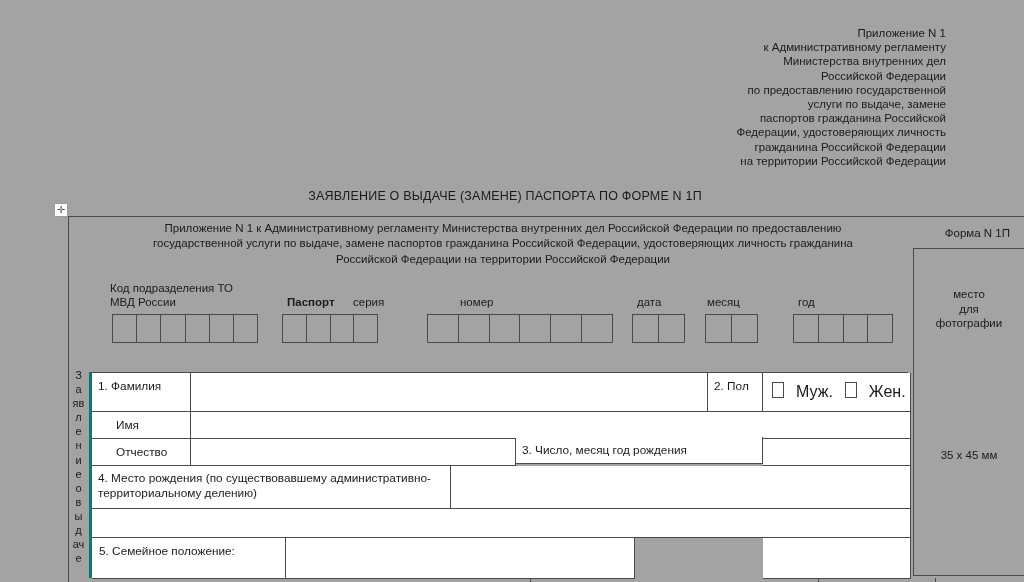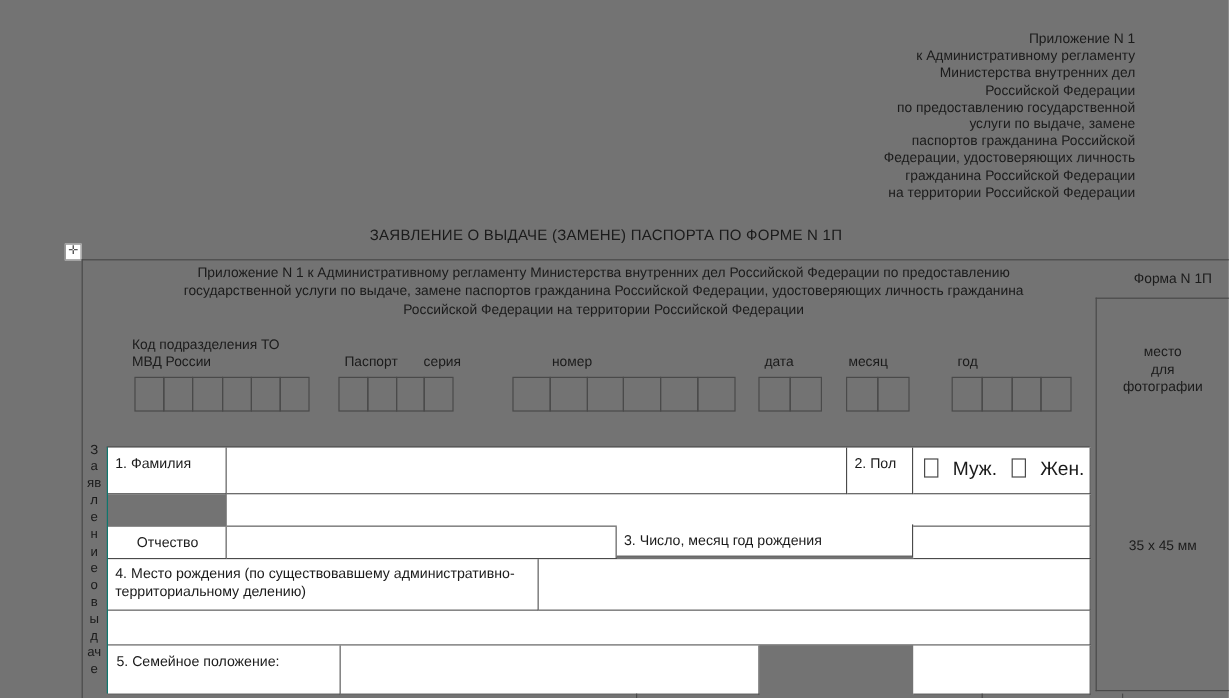--- a/index.html
+++ b/index.html
@@ -2,21 +2,21 @@
 <html><head>
 <meta charset="utf-8">
 <style>
   * { margin:0; padding:0; box-sizing:border-box; }
   html,body { background:#fff; }
   body {
     font-family:"Liberation Sans","DejaVu Sans",sans-serif;
     color:#1b1b1b;
     width:1024px; height:582px; overflow:hidden; position:relative;
   }
-  .page { position:absolute; left:0; top:0; width:1024px; height:582px; background:#737373; }
+  .page { position:absolute; left:0; top:0; width:1024px; height:582px; background:#a3a3a3; }
 
   
   .hdr { position:absolute; top:26px; right:78px; text-align:right;
          font-size:11.5px; line-height:14.2px; white-space:nowrap; }
 
   
   .title { position:absolute; top:189px; left:0; width:1010px; text-align:center;
            font-size:12.5px; letter-spacing:.2px; }
 
   
@@ -49,21 +49,21 @@
   .dcell { flex:1; border:1px solid #4a4a4a; margin-left:-1px; }
   .dcell:first-child { margin-left:0; }
 
   
   .vcap { position:absolute; left:68px; top:368px; width:21px; text-align:center;
           font-size:11px; line-height:14.1px; }
   .vcap span { display:block; }
 
   
   .itable { position:absolute; left:89px; top:372px; width:819px; height:206px;
-            border-top:1px solid #4a4a4a; border-left:1px solid #0f766e;padding-left:38px; }
+            border-top:1px solid #4a4a4a; border-left:3px solid #0f766e;padding-left:38px; }
   .cell { position:absolute; border-right:1px solid #4a4a4a; border-bottom:1px solid #4a4a4a;
           font-size:11.8px; line-height:14.5px; background:#fff; }
   .pad  { padding:6px 4px 0 6px; }
 
   .c-surname-label   { left:0;   top:0;   width:99px;  height:39px; }
   .c-surname-input   { left:99px; top:0;  width:517px; height:39px; }
   .c-sex-label       { left:616px; top:0; width:55px;  height:39px; }
   .c-sex-input       { left:671px; top:0; width:148px; height:39px; display:flex; align-items:flex-start; padding:9px 0 0 9px; }
   .c-name-label      { left:0;   top:39px; width:99px;  height:27px; padding-left:24px; }
   .c-name-input      { left:99px; top:39px; width:720px; height:27px; }
@@ -124,21 +124,21 @@
       <div>для</div>
       <div>фотографии</div>
     </div>
     <div class="ph-size">35 x 45 мм</div>
   </div>
 
   <div class="lbl" style="left:110px; top:282px;">
     <div>Код подразделения ТО</div>
     <div>МВД России</div>
   </div>
-  <div class="lbl" style="left:287px; top:296px;">Паспорт</div>
+  <div class="lbl" style="left:287px; top:296px;font-weight:bold;">Паспорт</div>
   <div class="lbl" style="left:353px; top:296px;">серия</div>
   <div class="lbl" style="left:432px; top:296px;margin-left:28px;">номер</div>
   <div class="lbl" style="left:637px; top:296px;">дата</div>
   <div class="lbl" style="left:707px; top:296px;">месяц</div>
   <div class="lbl" style="left:798px; top:296px;">год</div>
 
   <div class="cells" style="left:112px; width:146px;">
       <div class="dcell"></div>
       <div class="dcell"></div>
       <div class="dcell"></div>
@@ -196,20 +196,21 @@
     <div class="cell pad c-surname-label">1. Фамилия</div>
     <div class="cell c-surname-input"></div>
     <div class="cell pad c-sex-label">2. Пол</div>
     <div class="cell c-sex-input">
       <span class="chk"></span>
       <span class="chklbl">Муж.</span>
       <span class="chk"></span>
       <span class="chklbl last">Жен.</span>
     </div>
 
+    <div class="cell pad c-name-label">Имя</div>
     <div class="cell c-name-input"></div>
 
     <div class="cell pad c-patr-label">Отчество</div>
     <div class="cell c-patr-input"></div>
     <div class="cell pad c-bdate-label">3. Число, месяц год рождения</div>
     <div class="cell c-bdate-input"></div>
 
     <div class="cell pad c-bplace-label">4. Место рождения (по существовавшему административно-территориальному делению)</div>
     <div class="cell c-bplace-input"></div>
     <div class="cell c-bplace-cont"></div>

